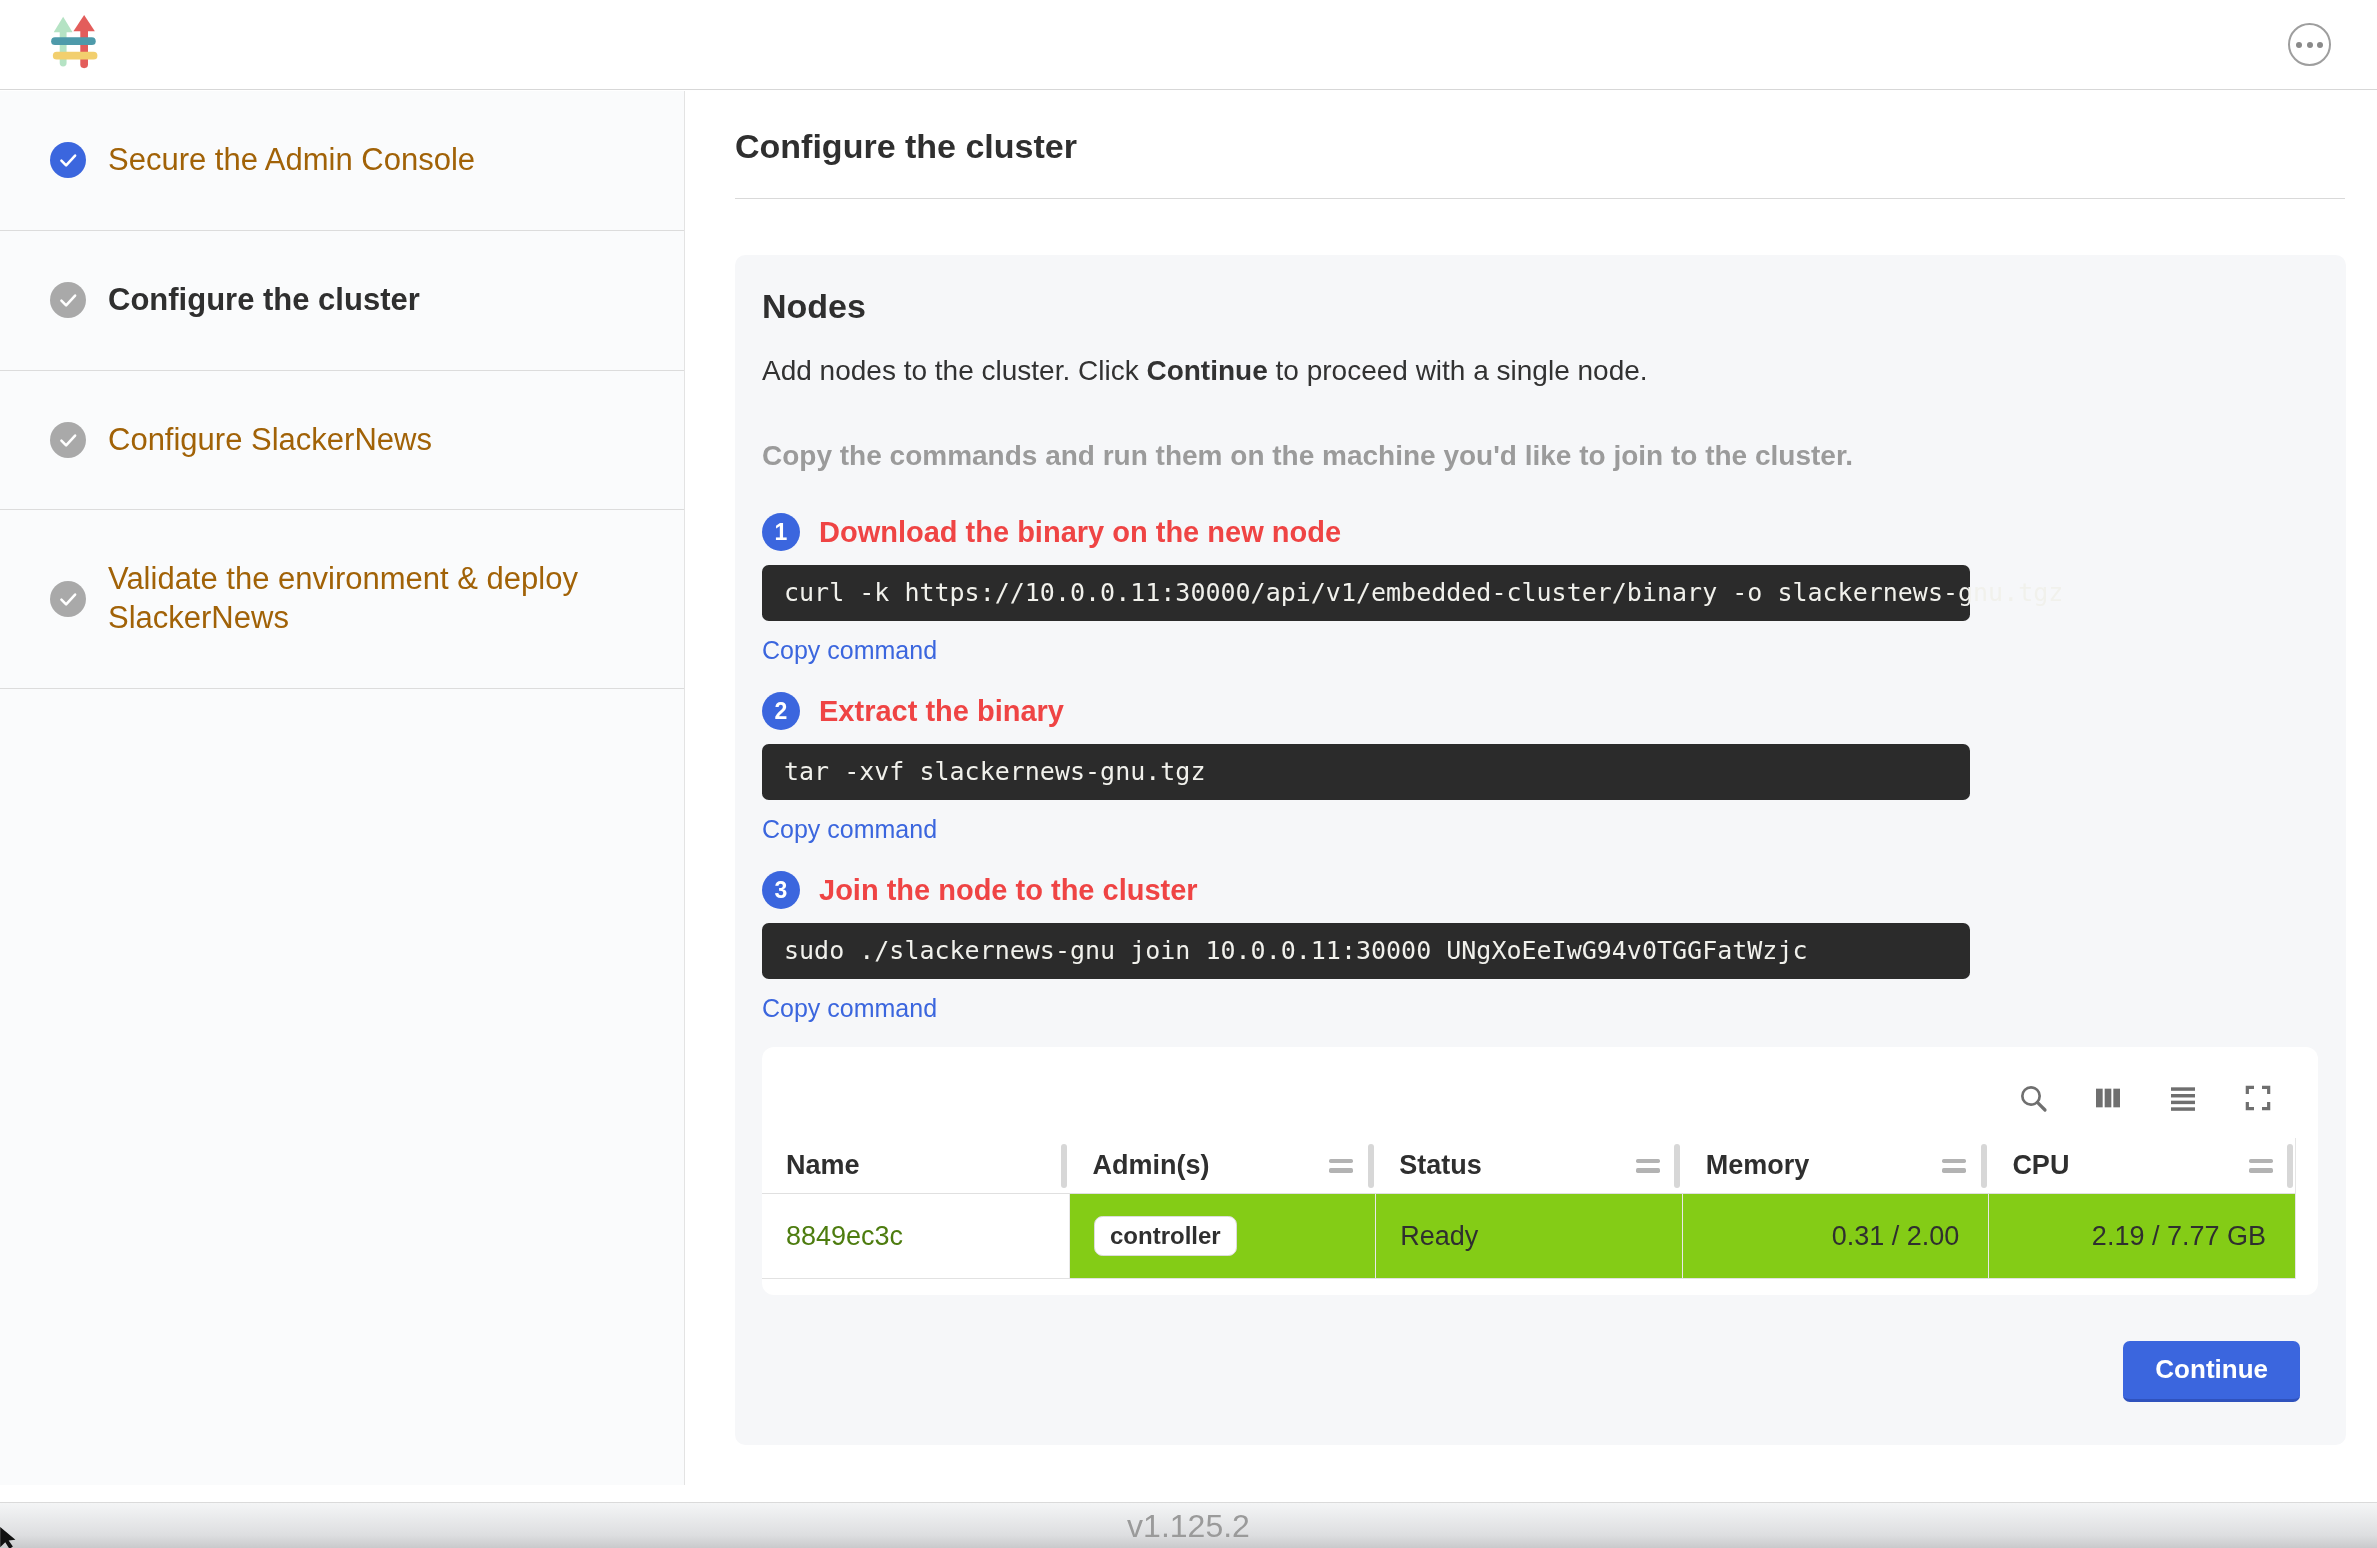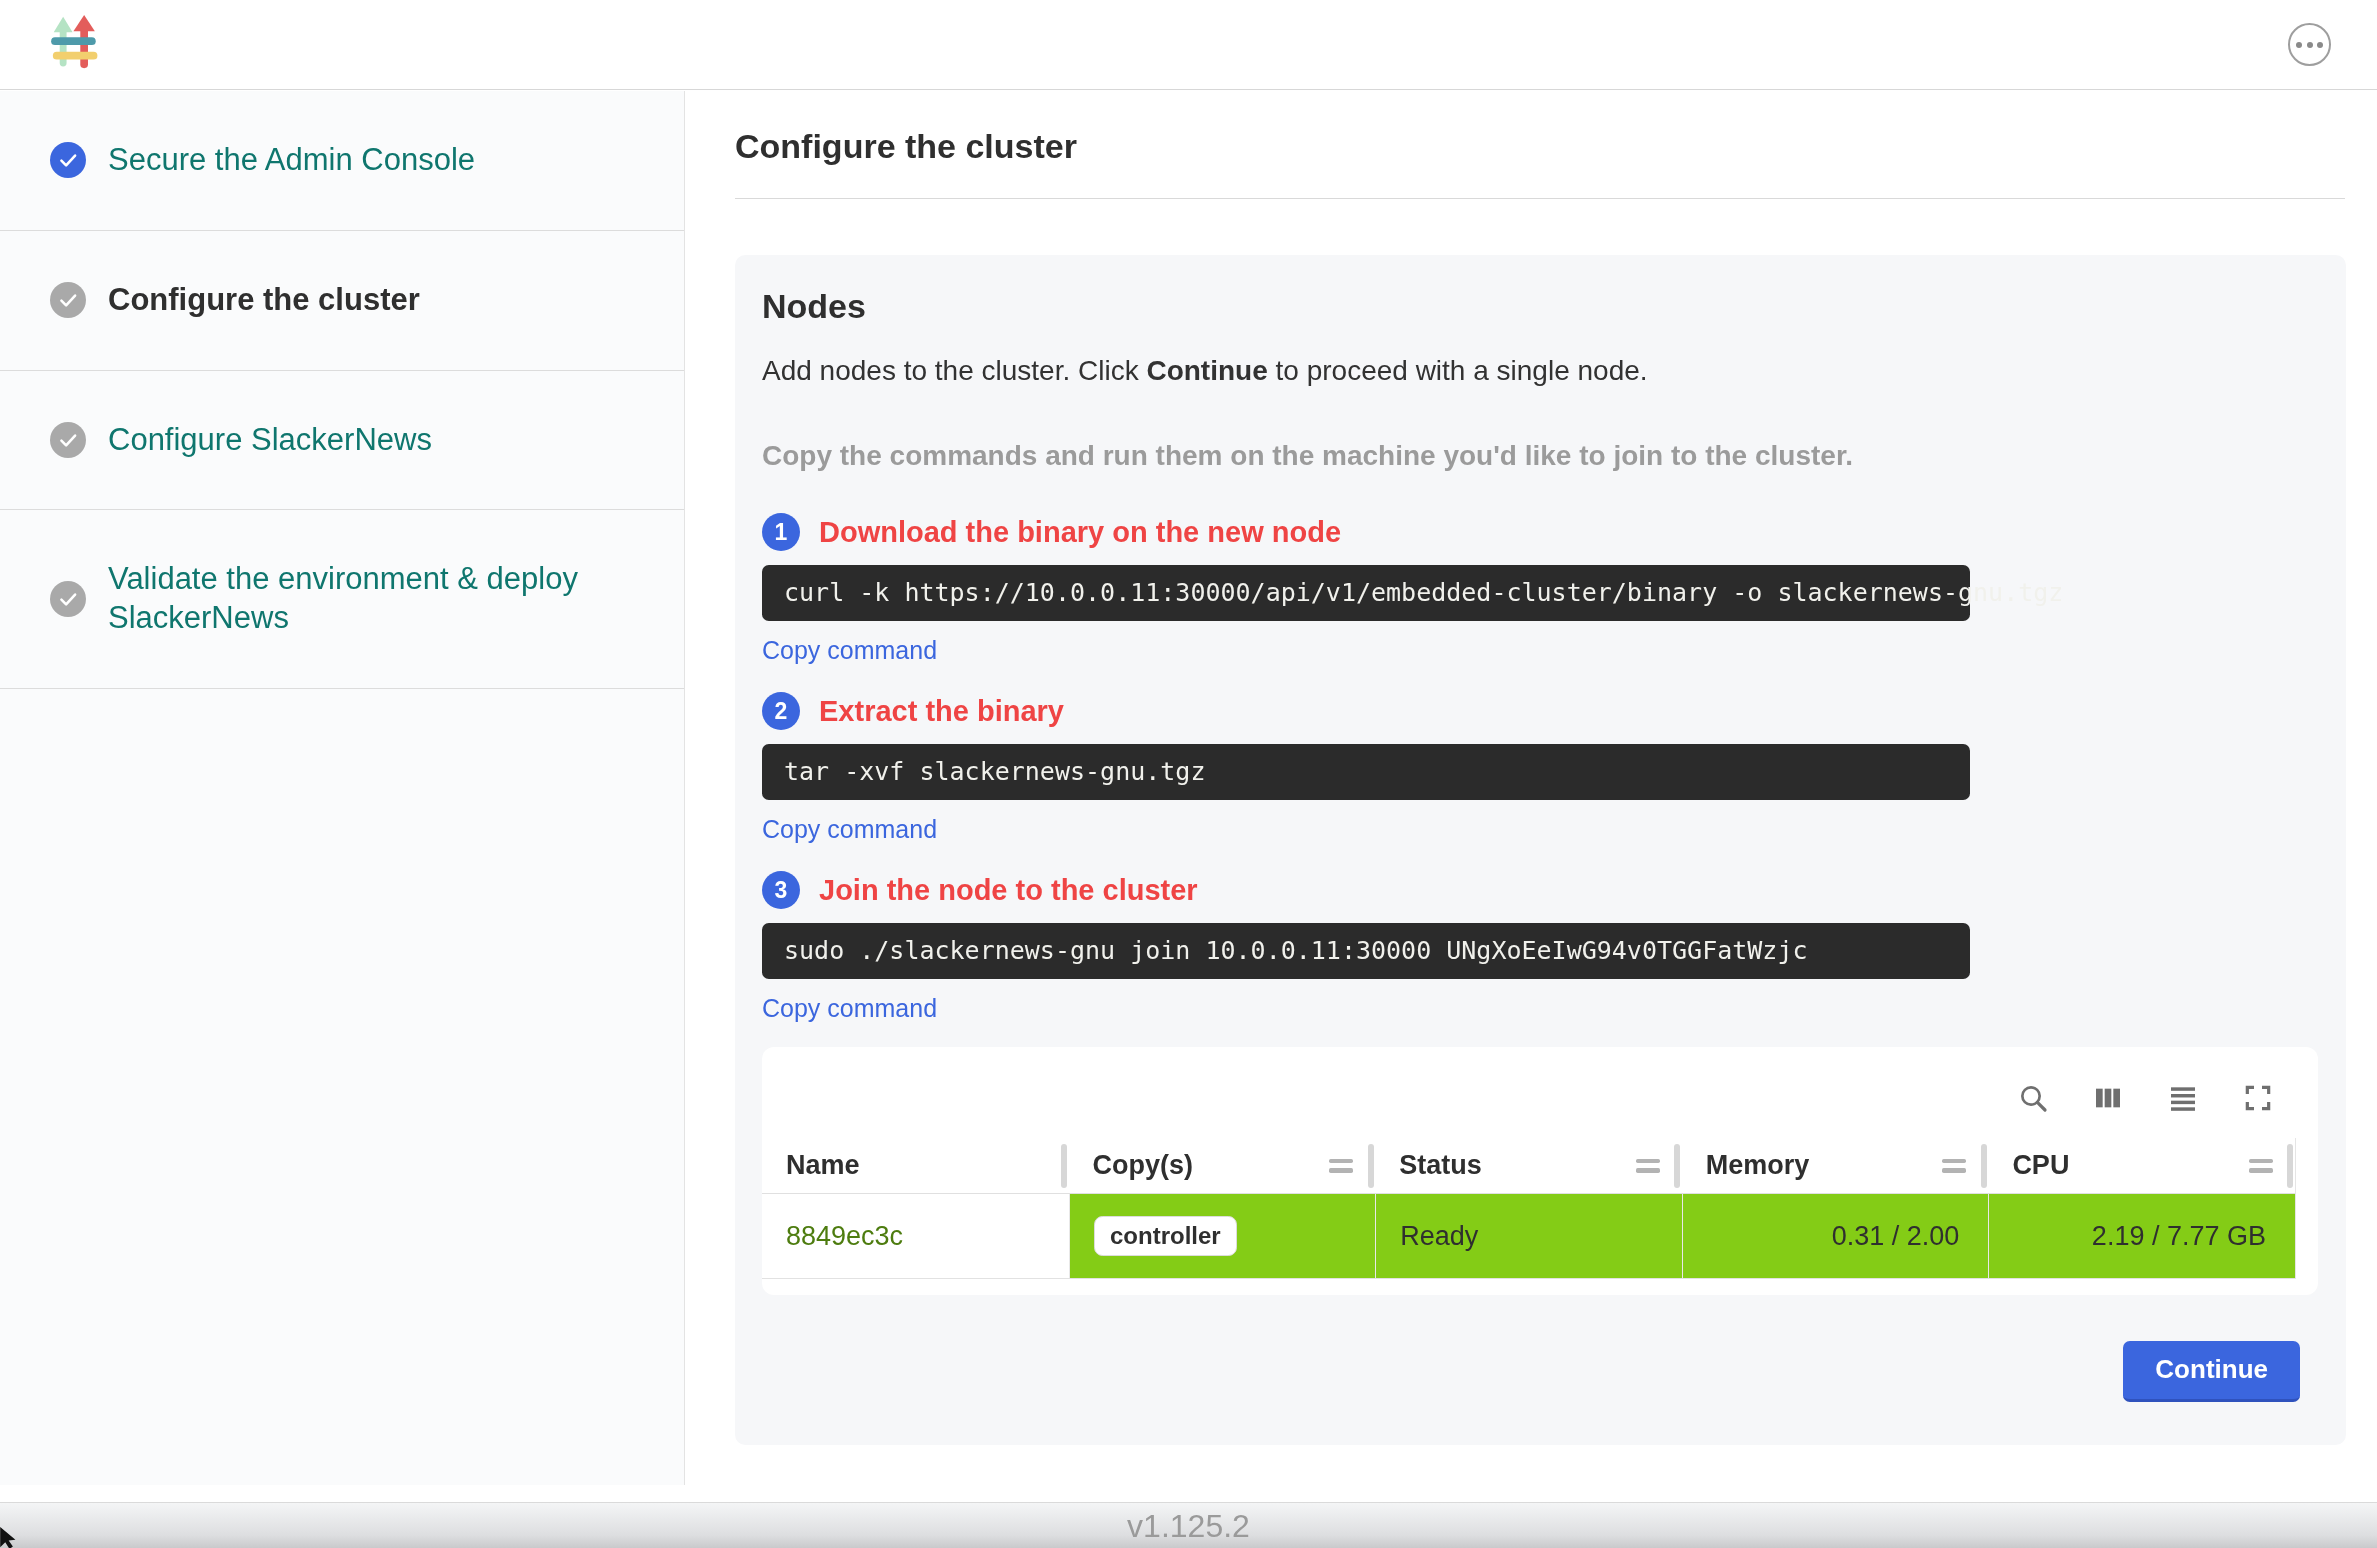--- a/index.html
+++ b/index.html
@@ -35,21 +35,21 @@
   }
   .sidebar-title {
     height:150px; display:flex; align-items:center;
     padding:0 51px; font-size:34px; font-weight:bold; color:#2f2f2f;
     border-bottom:1.7px solid #dcdcdc;
   }
   .step-item {
     display:flex; align-items:center; gap:22px;
     padding:50px 48px 50px 50px;
     border-bottom:1.7px solid #dcdcdc;
-    font-size:31px; color:#0f766e; cursor:pointer;
+    font-size:31px; color:#a16207; cursor:pointer;
   }
   .step-item .label { line-height:1.25; }
   .step-item.active { color:#2f2f2f; font-weight:bold; }
   .check {
     flex:0 0 36px; width:36px; height:36px; border-radius:50%;
     background:#a9a9a9; display:flex; align-items:center; justify-content:center;
   }
   .check svg { width:20.5px; height:20.5px; }
   .check.complete { background:#3b66de; }
 
@@ -278,21 +278,21 @@
               </svg>
           </span>
         </div>
 
         <div class="grid">
           <div class="grid-head">
             <div class="gh-cell">
               <span>Name</span>
             </div>
             <div class="gh-cell">
-              <span>Copy(s)</span>
+              <span>Admin(s)</span>
               <span class="colmenu">
                   <i></i>
                   <i></i>
                 </span>
             </div>
             <div class="gh-cell">
               <span>Status</span>
               <span class="colmenu">
                   <i></i>
                   <i></i>

